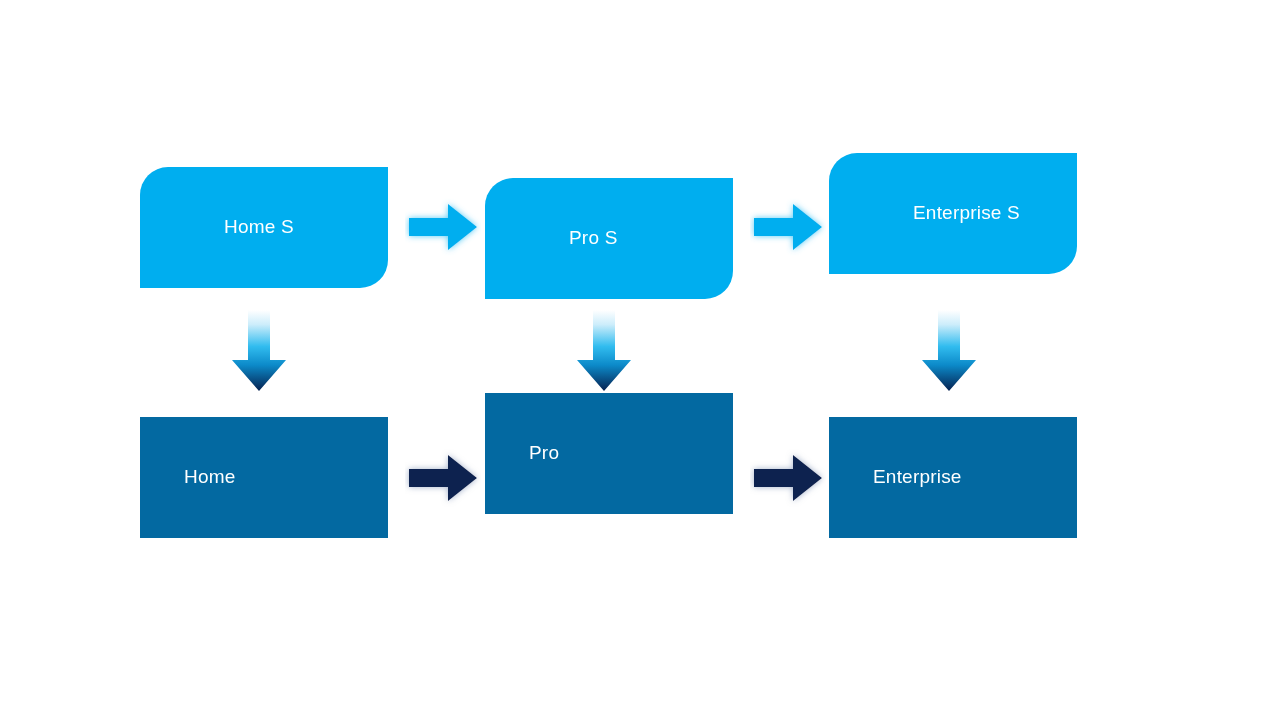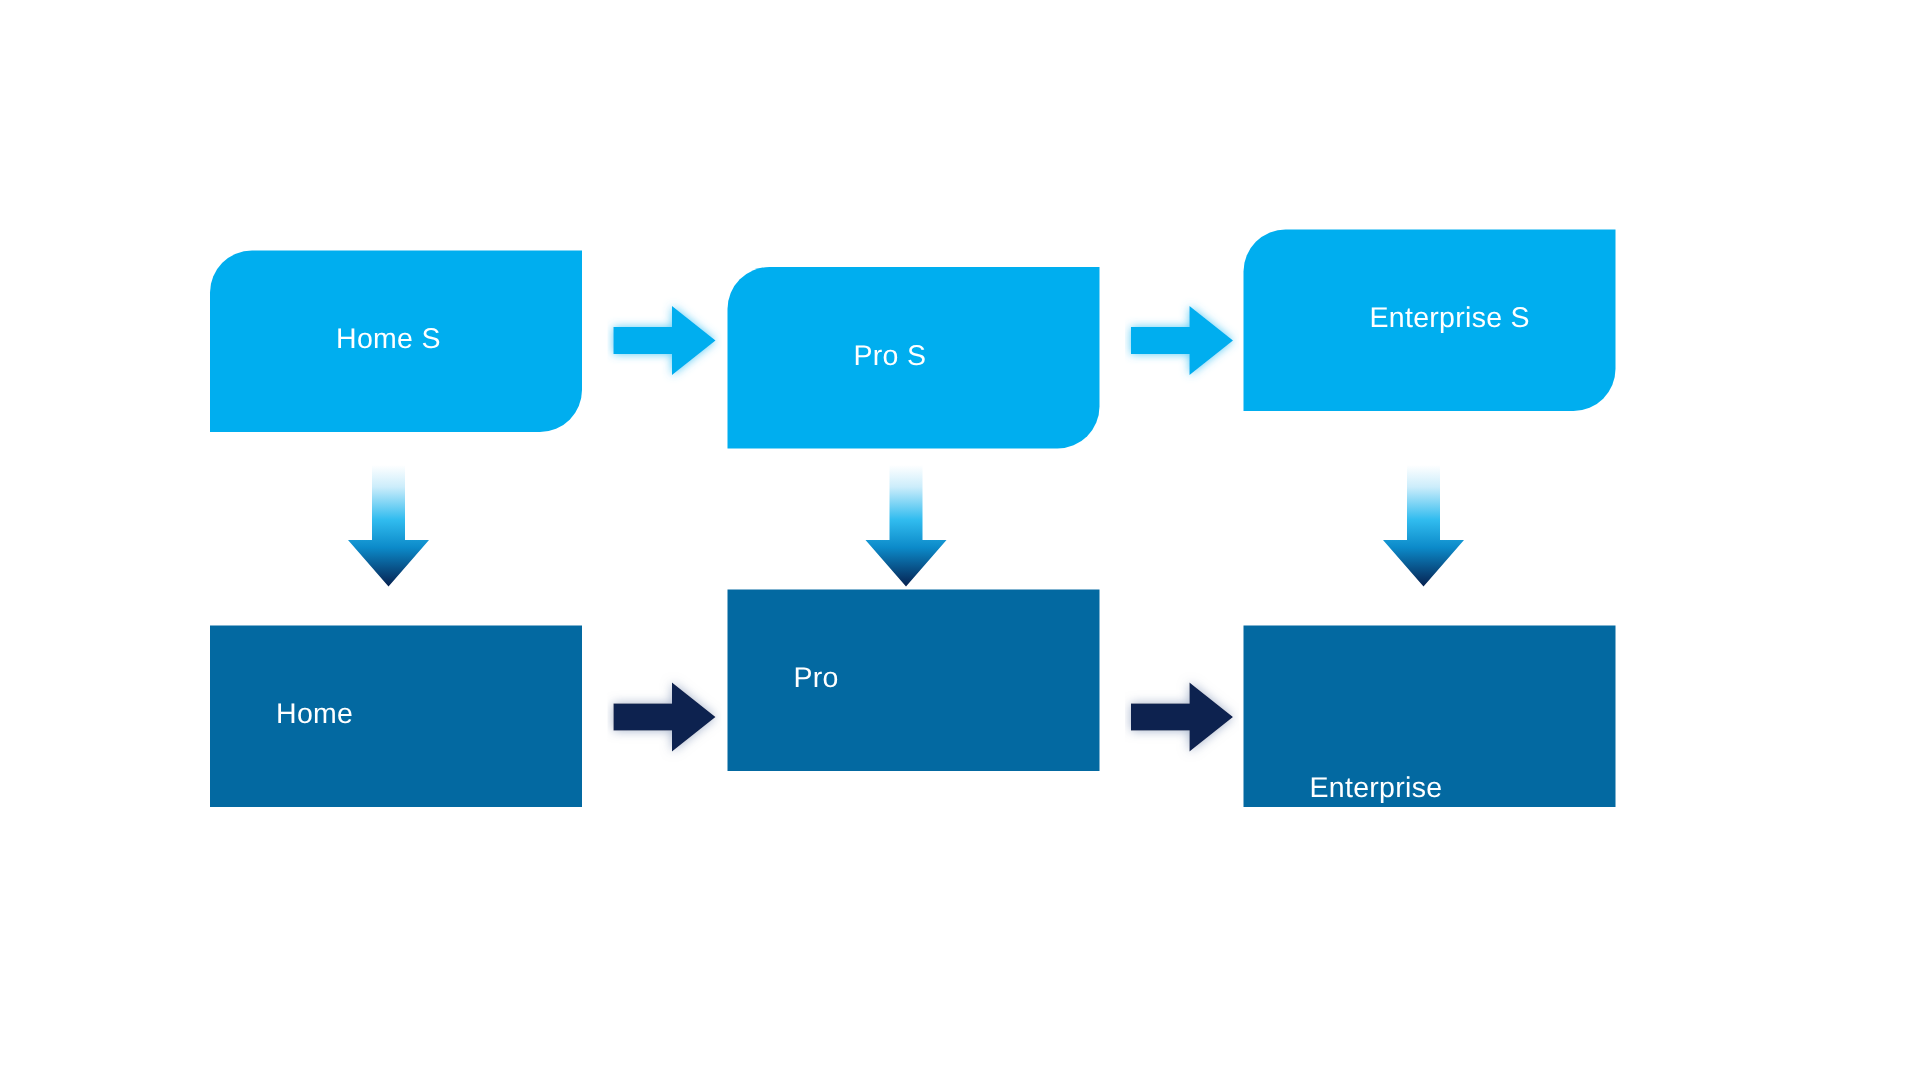--- a/index.html
+++ b/index.html
@@ -155,21 +155,21 @@
   </div>
 
   <div class="node tier-bottom" style="left:140px; top:417px;">
     <span class="node-label">Home</span>
   </div>
 
   <div class="node tier-bottom" style="left:485px; top:393px;">
     <span class="node-label">Pro</span>
   </div>
 
-  <div class="node tier-bottom" style="left:829px; top:417px;align-items:flex-end;">
+  <div class="node tier-bottom" style="left:829px; top:417px;">
     <span class="node-label">Enterprise</span>
   </div>
 
   <div class="arrow-h" style="left:405px; top:448px;">
     <svg viewBox="0 0 76 60" xmlns="http://www.w3.org/2000/svg">
       <defs>
         <filter id="glowNavy" x="-55%" y="-55%" width="210%" height="210%">
           <feDropShadow dx="0" dy="0" stdDeviation="3.4" flood-color="#9AA9C4" flood-opacity="0.9"></feDropShadow>
         </filter>
       </defs>

